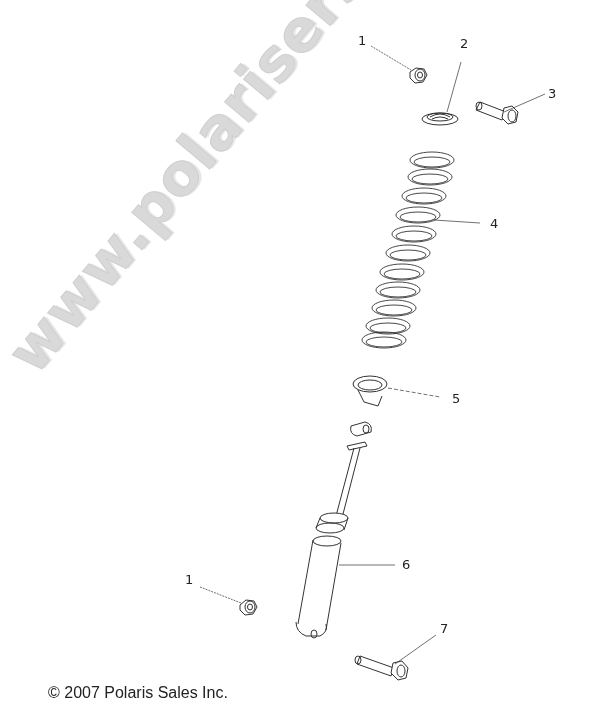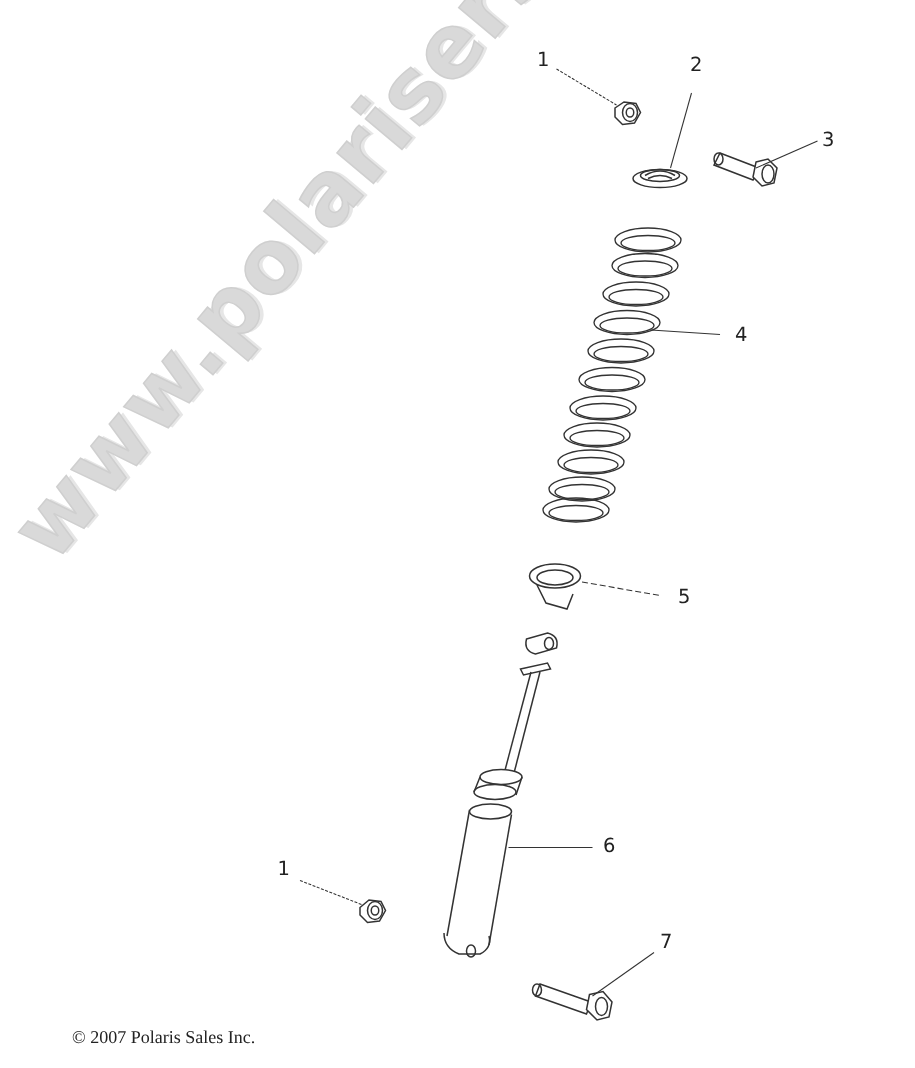--- a/index.html
+++ b/index.html
@@ -13,21 +13,21 @@
       color: #d9d9d9; -webkit-text-stroke: 1px #cfcfcf;
       white-space: nowrap; width: 760px;
       text-shadow: 2px 2px 0 #e6e6e6;
     }
     .label {
       position: absolute; font-family: "DejaVu Sans", sans-serif;
       font-size: 13px; color: #222; line-height: 1;
     }
     .copyright {
       position: absolute; left: 48px; top: 684px;
-      font-family: Liberation Serif, serif; font-size: 12px; color: #222;
+      font-family: Liberation Sans, sans-serif; font-size: 16px; color: #222;
     }
     svg { position: absolute; left: 0; top: 0; }
   </style>
 </head>
 <body>
 
 <div class="stage">
 
   <div class="watermark">www.polarisersatzteile.de</div>
 

